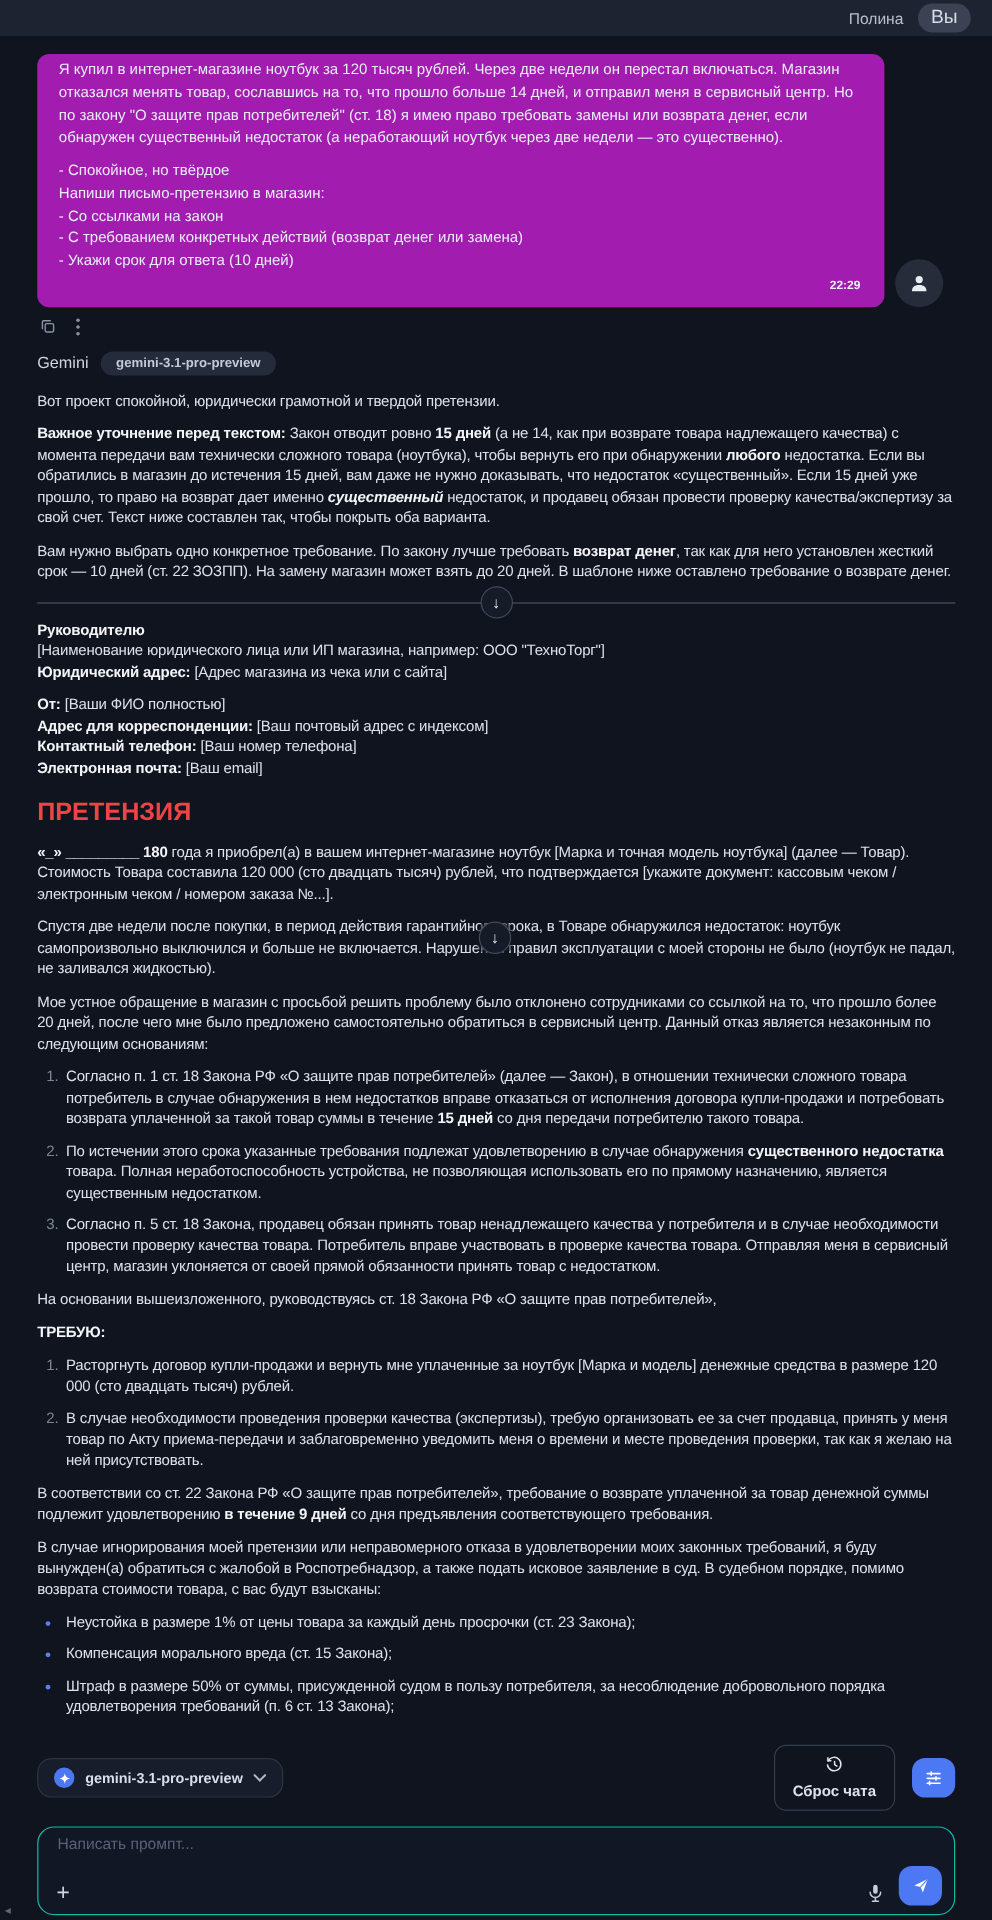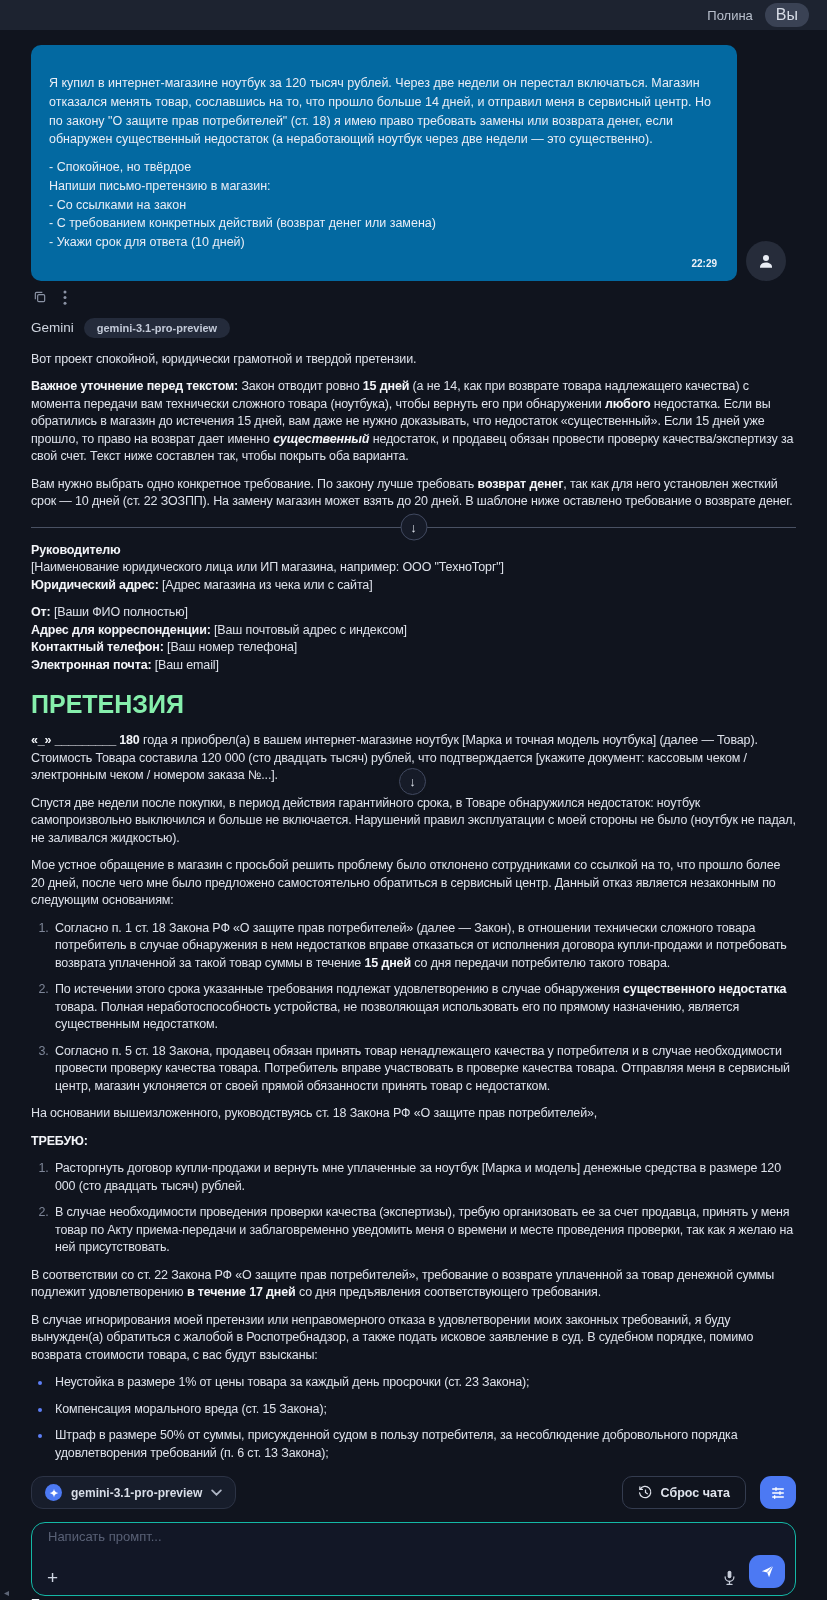--- a/index.html
+++ b/index.html
@@ -21,23 +21,23 @@
   }
   .username { color:#b9c0cd; font-size:13px; }
   .you-badge { background:#3a4254; color:#d8dde7; font-size:16px; padding:3px 11px; border-radius:999px; }
 
   .chat { padding: 0 31px; position:relative; }
 
   
   .user-row { margin-top:15px; position:relative; }
   .bubble {
     width: 706px;
-    background:#0369a1;
+    background:#a21caf;
     border-radius:10px;
-    padding:29px 18px 6px 18px;
+    padding:4px 18px 6px 18px;
     color:#e9edf6; font-size:12.5px; line-height:1.5;
   }
   .bubble .line { min-height: 9px; }
   .bubble-time { text-align:right; font-size:10px; font-weight:bold; color:#eef1f8; padding:4px 2px 4px 0; }
   .user-avatar {
     position:absolute; right:10px; bottom:0;
     width:40px; height:40px; border-radius:50%;
     background:#262c3a; display:flex; align-items:center; justify-content:center;
   }
   .msg-actions { display:flex; gap:16px; margin:9px 0 0 2px; color:#8b93a5; align-items:center; }
@@ -45,21 +45,21 @@
 
   
   .assistant { margin-top:13px; }
   .assistant-head { display:flex; align-items:center; gap:10px; }
   .provider { color:#cfd5e0; font-size:13.5px; }
   .model-badge { background:#242b3b; color:#c3cad8; font-size:11px; font-weight:bold; padding:4px 13px; border-radius:999px; }
 
   .assistant-body { margin-top:13px; font-size:12.5px; line-height:1.4; letter-spacing:-0.15px; color:#dde1ea; }
   .assistant-body p { margin:0 0 10px 0; }
   .assistant-body b { color:#f3f5f9; }
-  .assistant-body h2 { font-size:25px; color:#86efac; margin:13px 0 10px 0; letter-spacing:0; }
+  .assistant-body h2 { font-size:21px; color:#ef4444; margin:13px 0 10px 0; letter-spacing:0; }
   .hr-wrap { position:relative; margin:16px 0 14px 0; height:1px; background:#495163; }
   .scroll-btn {
     width:27px; height:27px; border-radius:50%;
     background:#161b28; border:1.5px solid #414960; color:#e2e7f0;
     display:flex; align-items:center; justify-content:center;
     font-size:13px; cursor:pointer;
   }
   .hr-wrap .scroll-btn { position:absolute; left:50%; top:50%; transform:translate(-50%,-50%); }
   .floating-scroll { position:absolute; left:399px; top:768px; z-index:5; box-shadow:0 0 0 3px rgba(16,20,30,.55); }
 
@@ -75,21 +75,21 @@
     display:flex; align-items:center; gap:9px;
     border:1px solid #2c3345; background:#171d2b;
     border-radius:12px; padding:7px 13px;
     color:#d9dee8; font-size:12px; font-weight:bold; font-family:inherit; cursor:pointer;
   }
   .sparkle-chip { width:17px; height:17px; border-radius:50%; background:#4c79f3; display:flex; align-items:center; justify-content:center; }
   .controls-row .spacer { flex:1; }
   .reset-btn {
     display:flex; align-items:center; gap:8px;
     border:1px solid #343c4f; background:transparent; border-radius:10px;
-    padding:8px 15px; color:#dfe3ec; font-size:12.5px; font-weight:bold; font-family:inherit; cursor:pointer;
+    padding:8px 15px; color:#dfe3ec; font-size:12.5px; font-weight:bold; font-family:inherit; cursor:pointer;flex-direction:column;
   }
   .tune-btn {
     width:36px; height:33px; margin-left:14px;
     border:none; border-radius:11px; background:#4c79f3;
     display:flex; align-items:center; justify-content:center; cursor:pointer;
   }
   .input-box {
     position:relative; height:74px;
     border:1px solid #14b8a6; background:#121726; border-radius:14px;
     padding:6px 16px;
@@ -187,21 +187,21 @@
             <li>Согласно п. 1 ст. 18 Закона РФ «О защите прав потребителей» (далее — Закон), в отношении технически сложного товара потребитель в случае обнаружения в нем недостатков вправе отказаться от исполнения договора купли-продажи и потребовать возврата уплаченной за такой товар суммы в течение <b>15 дней</b> со дня передачи потребителю такого товара.</li>
             <li>По истечении этого срока указанные требования подлежат удовлетворению в случае обнаружения <b>существенного недостатка</b> товара. Полная неработоспособность устройства, не позволяющая использовать его по прямому назначению, является существенным недостатком.</li>
             <li>Согласно п. 5 ст. 18 Закона, продавец обязан принять товар ненадлежащего качества у потребителя и в случае необходимости провести проверку качества товара. Потребитель вправе участвовать в проверке качества товара. Отправляя меня в сервисный центр, магазин уклоняется от своей прямой обязанности принять товар с недостатком.</li>
           </ol>
           <p>На основании вышеизложенного, руководствуясь ст. 18 Закона РФ «О защите прав потребителей»,</p>
           <p><b>ТРЕБУЮ:</b></p>
           <ol>
             <li>Расторгнуть договор купли-продажи и вернуть мне уплаченные за ноутбук [Марка и модель] денежные средства в размере 120 000 (сто двадцать тысяч) рублей.</li>
             <li>В случае необходимости проведения проверки качества (экспертизы), требую организовать ее за счет продавца, принять у меня товар по Акту приема-передачи и заблаговременно уведомить меня о времени и месте проведения проверки, так как я желаю на ней присутствовать.</li>
           </ol>
-          <p>В соответствии со ст. 22 Закона РФ «О защите прав потребителей», требование о возврате уплаченной за товар денежной суммы подлежит удовлетворению <b>в течение 17 дней</b> со дня предъявления соответствующего требования.</p>
+          <p>В соответствии со ст. 22 Закона РФ «О защите прав потребителей», требование о возврате уплаченной за товар денежной суммы подлежит удовлетворению <b>в течение 9 дней</b> со дня предъявления соответствующего требования.</p>
           <p>В случае игнорирования моей претензии или неправомерного отказа в удовлетворении моих законных требований, я буду вынужден(а) обратиться с жалобой в Роспотребнадзор, а также подать исковое заявление в суд. В судебном порядке, помимо возврата стоимости товара, с вас будут взысканы:</p>
           <ul>
             <li>Неустойка в размере 1% от цены товара за каждый день просрочки (ст. 23 Закона);</li>
             <li>Компенсация морального вреда (ст. 15 Закона);</li>
             <li>Штраф в размере 50% от суммы, присужденной судом в пользу потребителя, за несоблюдение добровольного порядка удовлетворения требований (п. 6 ст. 13 Закона);</li>
             <li>Судебные издержки.</li>
           </ul>
           <p>Деньги прошу перечислить по следующим банковским реквизитам:<br>Получатель: [Ваши ФИО]<br>Номер счета: [Номер счета, не путать с номером карты]<br>БИК банка: [БИК вашего банка]<br>Наименование банка: [Название банка]</p>
           <p><b>Приложение:</b></p>
         </div>

